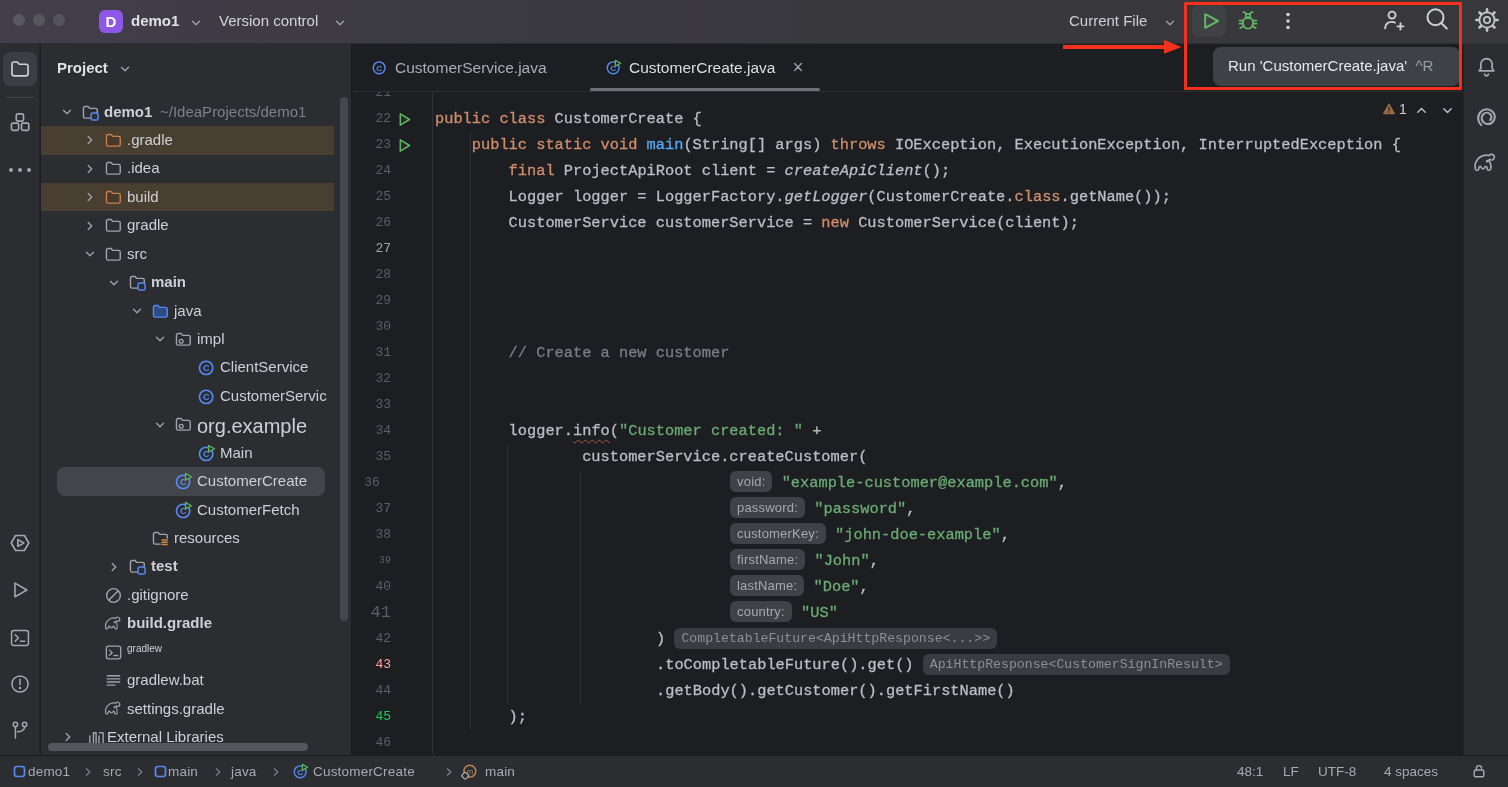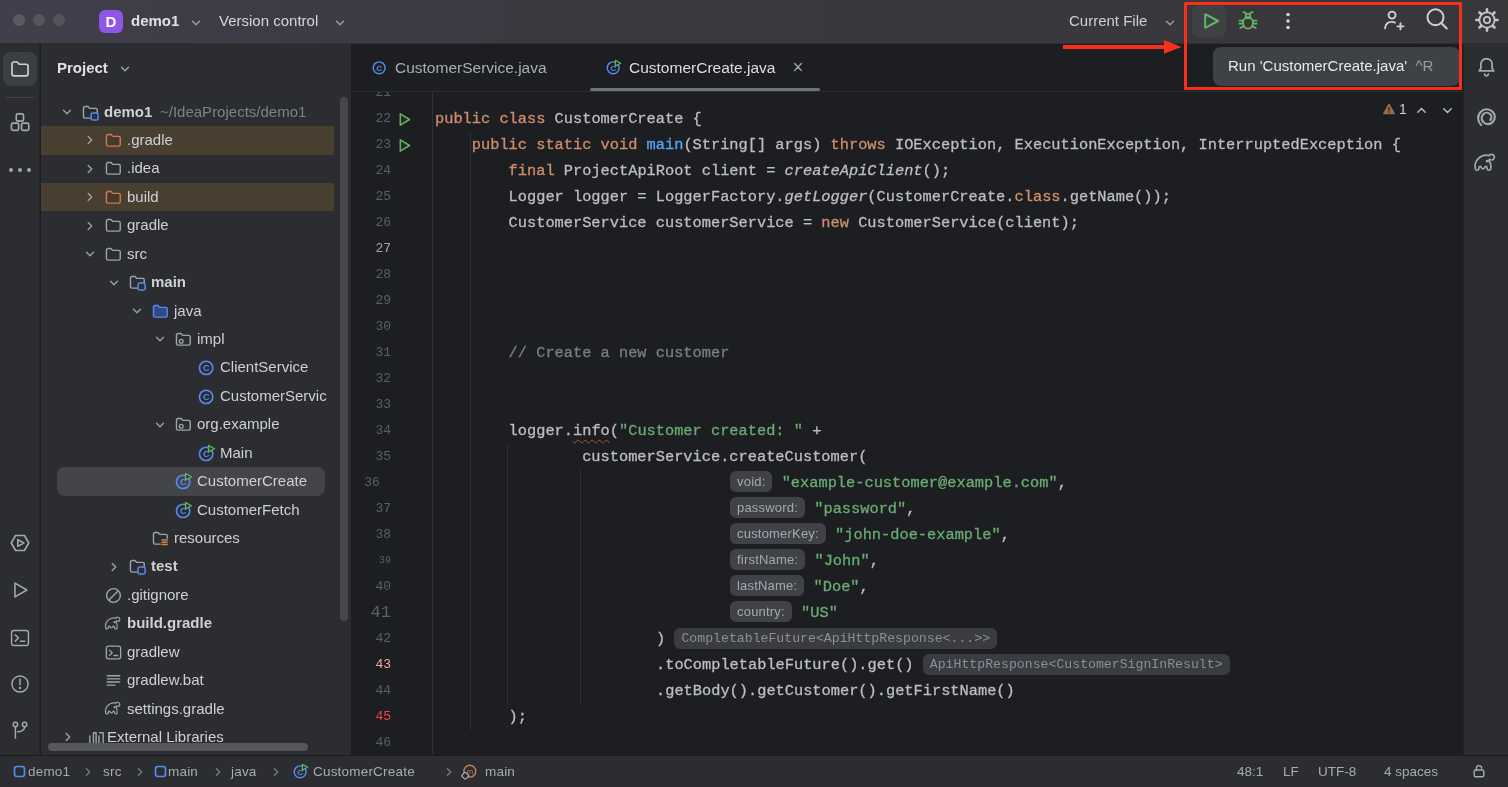--- a/index.html
+++ b/index.html
@@ -213,21 +213,21 @@
     <text x="9.7" y="13.8" text-anchor="middle" font-family="Liberation Sans" font-size="9.5" font-weight="bold" fill="#558af2">C</text>
   </svg>
 <div class="a" style="left:220px;top:386.8px;font-size:15px;color:#ced0d6;font-weight:normal;white-space:nowrap">CustomerServic</div>
 <svg class="a" style="left:154px;top:418.73px" width="12" height="12" viewBox="0 0 12 12">
     <path d="M2.5 4.2 6 7.7 9.5 4.2" fill="none" stroke="#9da0a8" stroke-width="1.4" stroke-linecap="round" stroke-linejoin="round"></path>
   </svg>
 <svg class="a" style="left:174.0px;top:415.23px" width="19" height="19" viewBox="0 0 20 20">
     <path d="M2.6 5.3 c0-.95.75-1.7 1.7-1.7 h3.1 l1.75 2.05 h6.25 c.95 0 1.7.75 1.7 1.7 v6.9 c0 .95-.75 1.7-1.7 1.7 H4.3 c-.95 0-1.7-.75-1.7-1.7 Z" fill="none" stroke="#a0a3aa" stroke-width="1.5" stroke-linejoin="round"></path>
     <circle cx="7.6" cy="11.8" r="2" fill="#2b2d30" stroke="#a0a3aa" stroke-width="1.4"></circle>
   </svg>
-<div class="a" style="left:197px;top:415.23px;font-size:15px;color:#ced0d6;font-weight:normal;white-space:nowrap">org.example</div>
+<div class="a" style="left:197px;top:415.23px;font-size:20px;color:#ced0d6;font-weight:normal;white-space:nowrap">org.example</div>
 <svg class="a" style="left:197.0px;top:443.65999999999997px" width="19" height="19" viewBox="0 0 20 20">
     <circle cx="9.6" cy="10.4" r="7" fill="none" stroke="#558af2" stroke-width="1.7"></circle>
     <text x="9.7" y="13.8" text-anchor="middle" font-family="Liberation Sans" font-size="9.5" font-weight="bold" fill="#558af2">C</text>
     <path d="M12.2 1.6 L18.4 5.0 12.2 8.4 Z" fill="#2b2d30" stroke="#5db560" stroke-width="1.5" stroke-linejoin="round"></path>
   </svg>
 <div class="a" style="left:220px;top:443.65999999999997px;font-size:15px;color:#ced0d6;font-weight:normal;white-space:nowrap">Main</div>
 <svg class="a" style="left:174.0px;top:472.09px" width="19" height="19" viewBox="0 0 20 20">
     <circle cx="9.6" cy="10.4" r="7" fill="none" stroke="#558af2" stroke-width="1.7"></circle>
     <text x="9.7" y="13.8" text-anchor="middle" font-family="Liberation Sans" font-size="9.5" font-weight="bold" fill="#558af2">C</text>
     <path d="M12.2 1.6 L18.4 5.0 12.2 8.4 Z" fill="#2b2d30" stroke="#5db560" stroke-width="1.5" stroke-linejoin="round"></path>
@@ -269,21 +269,21 @@
     </g>
   </svg>
 <div class="a" style="left:127px;top:614.24px;font-size:15px;color:#ced0d6;font-weight:bold;white-space:nowrap">build.gradle</div>
 <svg class="a" style="left:104.0px;top:642.67px" width="19" height="19" viewBox="0 0 24 24">
     <g fill="none" stroke="#a0a3aa" stroke-width="1.7" stroke-linecap="round" stroke-linejoin="round">
       <rect x="3" y="4" width="18" height="16" rx="2.6"></rect>
       <path d="M7 9 l3.4 3.2 L7 15.4"></path>
       <path d="M12.6 15.8 h4.6"></path>
     </g>
   </svg>
-<div class="a" style="left:127px;top:642.67px;font-size:15px;color:#ced0d6;font-weight:normal;white-space:nowrap">gradlew</div>
+<div class="a" style="left:127px;top:642.67px;font-size:10px;color:#ced0d6;font-weight:normal;white-space:nowrap">gradlew</div>
 <svg class="a" style="left:104.0px;top:671.1px" width="19" height="19" viewBox="0 0 20 20">
     <g stroke="#a0a3aa" stroke-width="1.5" stroke-linecap="round">
       <path d="M3.5 5 h13 M3.5 8.3 h13 M3.5 11.6 h13 M3.5 14.9 h8"></path>
     </g>
   </svg>
 <div class="a" style="left:127px;top:671.1px;font-size:15px;color:#ced0d6;font-weight:normal;white-space:nowrap">gradlew.bat</div>
 <svg class="a" style="left:103.5px;top:699.03px" width="20" height="20" viewBox="0 0 24 24">
     <g fill="none" stroke="#a0a3aa" stroke-width="1.5" stroke-linecap="round" stroke-linejoin="round">
       <path d="M14.3 4.9 c1.2-1.5 3.5-1.3 4.4.4 .6 1.2.1 2.7-1.1 3.3 -.9.4-2 .3-2.7-.4 l-1 1 c1.7 2.1 2.4 4.9 1.8 7.6 -.2.8-.9 1.3-1.7 1.2 -.7-.1-1.2-.6-1.3-1.3 l-.2-1.2 c-.1-.9-1.3-1.2-1.8-.4 l-.7 1 c-.5.8-1.7.8-2.2 0 l-.7-1 c-.5-.8-1.7-.5-1.8.4 l-.2 1.2 c-.1.7-.6 1.2-1.3 1.3 -.8.1-1.5-.4-1.7-1.2 -.7-3.2.2-6.7 2.6-9.1 2.6-2.6 6.4-3.5 9.6-2.8"></path>
       <circle cx="12.6" cy="9.9" r="0.55" fill="#a0a3aa"></circle>
@@ -340,21 +340,21 @@
     <div class="a mono" style="left:0;top:352px;width:38px;height:26px;line-height:26px;text-align:right;font-size:13px;color:#5a5f68">35</div>
     <div class="a mono" style="left:0;top:378px;width:38px;height:26px;line-height:26px;text-align:center;font-size:13px;color:#5a5f68">36</div>
     <div class="a mono" style="left:0;top:404px;width:38px;height:26px;line-height:26px;text-align:right;font-size:13px;color:#5a5f68">37</div>
     <div class="a mono" style="left:0;top:430px;width:38px;height:26px;line-height:26px;text-align:right;font-size:13px;color:#5a5f68">38</div>
     <div class="a mono" style="left:0;top:456px;width:38px;height:26px;line-height:26px;text-align:right;font-size:10px;color:#5a5f68">39</div>
     <div class="a mono" style="left:0;top:482px;width:38px;height:26px;line-height:26px;text-align:right;font-size:13px;color:#5a5f68">40</div>
     <div class="a mono" style="left:0;top:508px;width:38px;height:26px;line-height:26px;text-align:right;font-size:17px;color:#5a5f68">41</div>
     <div class="a mono" style="left:0;top:534px;width:38px;height:26px;line-height:26px;text-align:right;font-size:13px;color:#5a5f68">42</div>
     <div class="a mono" style="left:0;top:560px;width:38px;height:26px;line-height:26px;text-align:right;font-size:13px;color:#fca5a5">43</div>
     <div class="a mono" style="left:0;top:586px;width:38px;height:26px;line-height:26px;text-align:right;font-size:13px;color:#5a5f68">44</div>
-    <div class="a mono" style="left:0;top:612px;width:38px;height:26px;line-height:26px;text-align:right;font-size:13px;color:#ef4444">45</div>
+    <div class="a mono" style="left:0;top:612px;width:38px;height:26px;line-height:26px;text-align:right;font-size:13px;color:#22c55e">45</div>
     <div class="a mono" style="left:0;top:638px;width:38px;height:26px;line-height:26px;text-align:right;font-size:13px;color:#5a5f68">46</div>
     <svg class="a" style="left:43px;top:19px" width="17" height="17" viewBox="0 0 17 17">
       <path d="M4.3 2.8 L13.5 8.5 L4.3 14.2 Z" fill="#26282b" stroke="#5db560" stroke-width="1.5" stroke-linejoin="round"></path>
     </svg>
     <svg class="a" style="left:43px;top:45px" width="17" height="17" viewBox="0 0 17 17">
       <path d="M4.3 2.8 L13.5 8.5 L4.3 14.2 Z" fill="#26282b" stroke="#5db560" stroke-width="1.5" stroke-linejoin="round"></path>
     </svg>
     <style>.cl{position:absolute;font-family:"Liberation Mono",monospace;font-size:15.33px;line-height:26px;height:26px;white-space:pre;color:#bcbec4;-webkit-text-stroke:0.3px currentColor}.c1{color:#cf8e6d}.c2{color:#6aab73}.c3{color:#7a7e85}.c4{color:#56a8f5}.it{font-style:italic}.sq{text-decoration:underline;text-decoration-style:wavy;text-decoration-color:#9e5c3c;text-decoration-thickness:1px;text-underline-offset:4px}.chip{display:inline-block;vertical-align:1.5px;font-family:"Liberation Sans",sans-serif;font-size:13px;-webkit-text-stroke:0;line-height:19px;background:#404247;color:#a5a8af;border-radius:6px;padding:1px 7px;letter-spacing:.2px}.chipm{display:inline-block;vertical-align:1.5px;font-family:"Liberation Mono",monospace;font-size:13.2px;-webkit-text-stroke:0;line-height:19px;background:#3a3c41;color:#8c8f96;border-radius:6px;padding:1px 7px}</style>
     <div class="cl" style="left:82px;top:14px"><span class="c1">public class</span> CustomerCreate {</div>
     <div class="cl" style="left:82px;top:40px">    <span class="c1">public static void</span> <span class="c4">main</span>(String[] args) <span class="c1">throws</span> IOException, ExecutionException, InterruptedException {</div>

